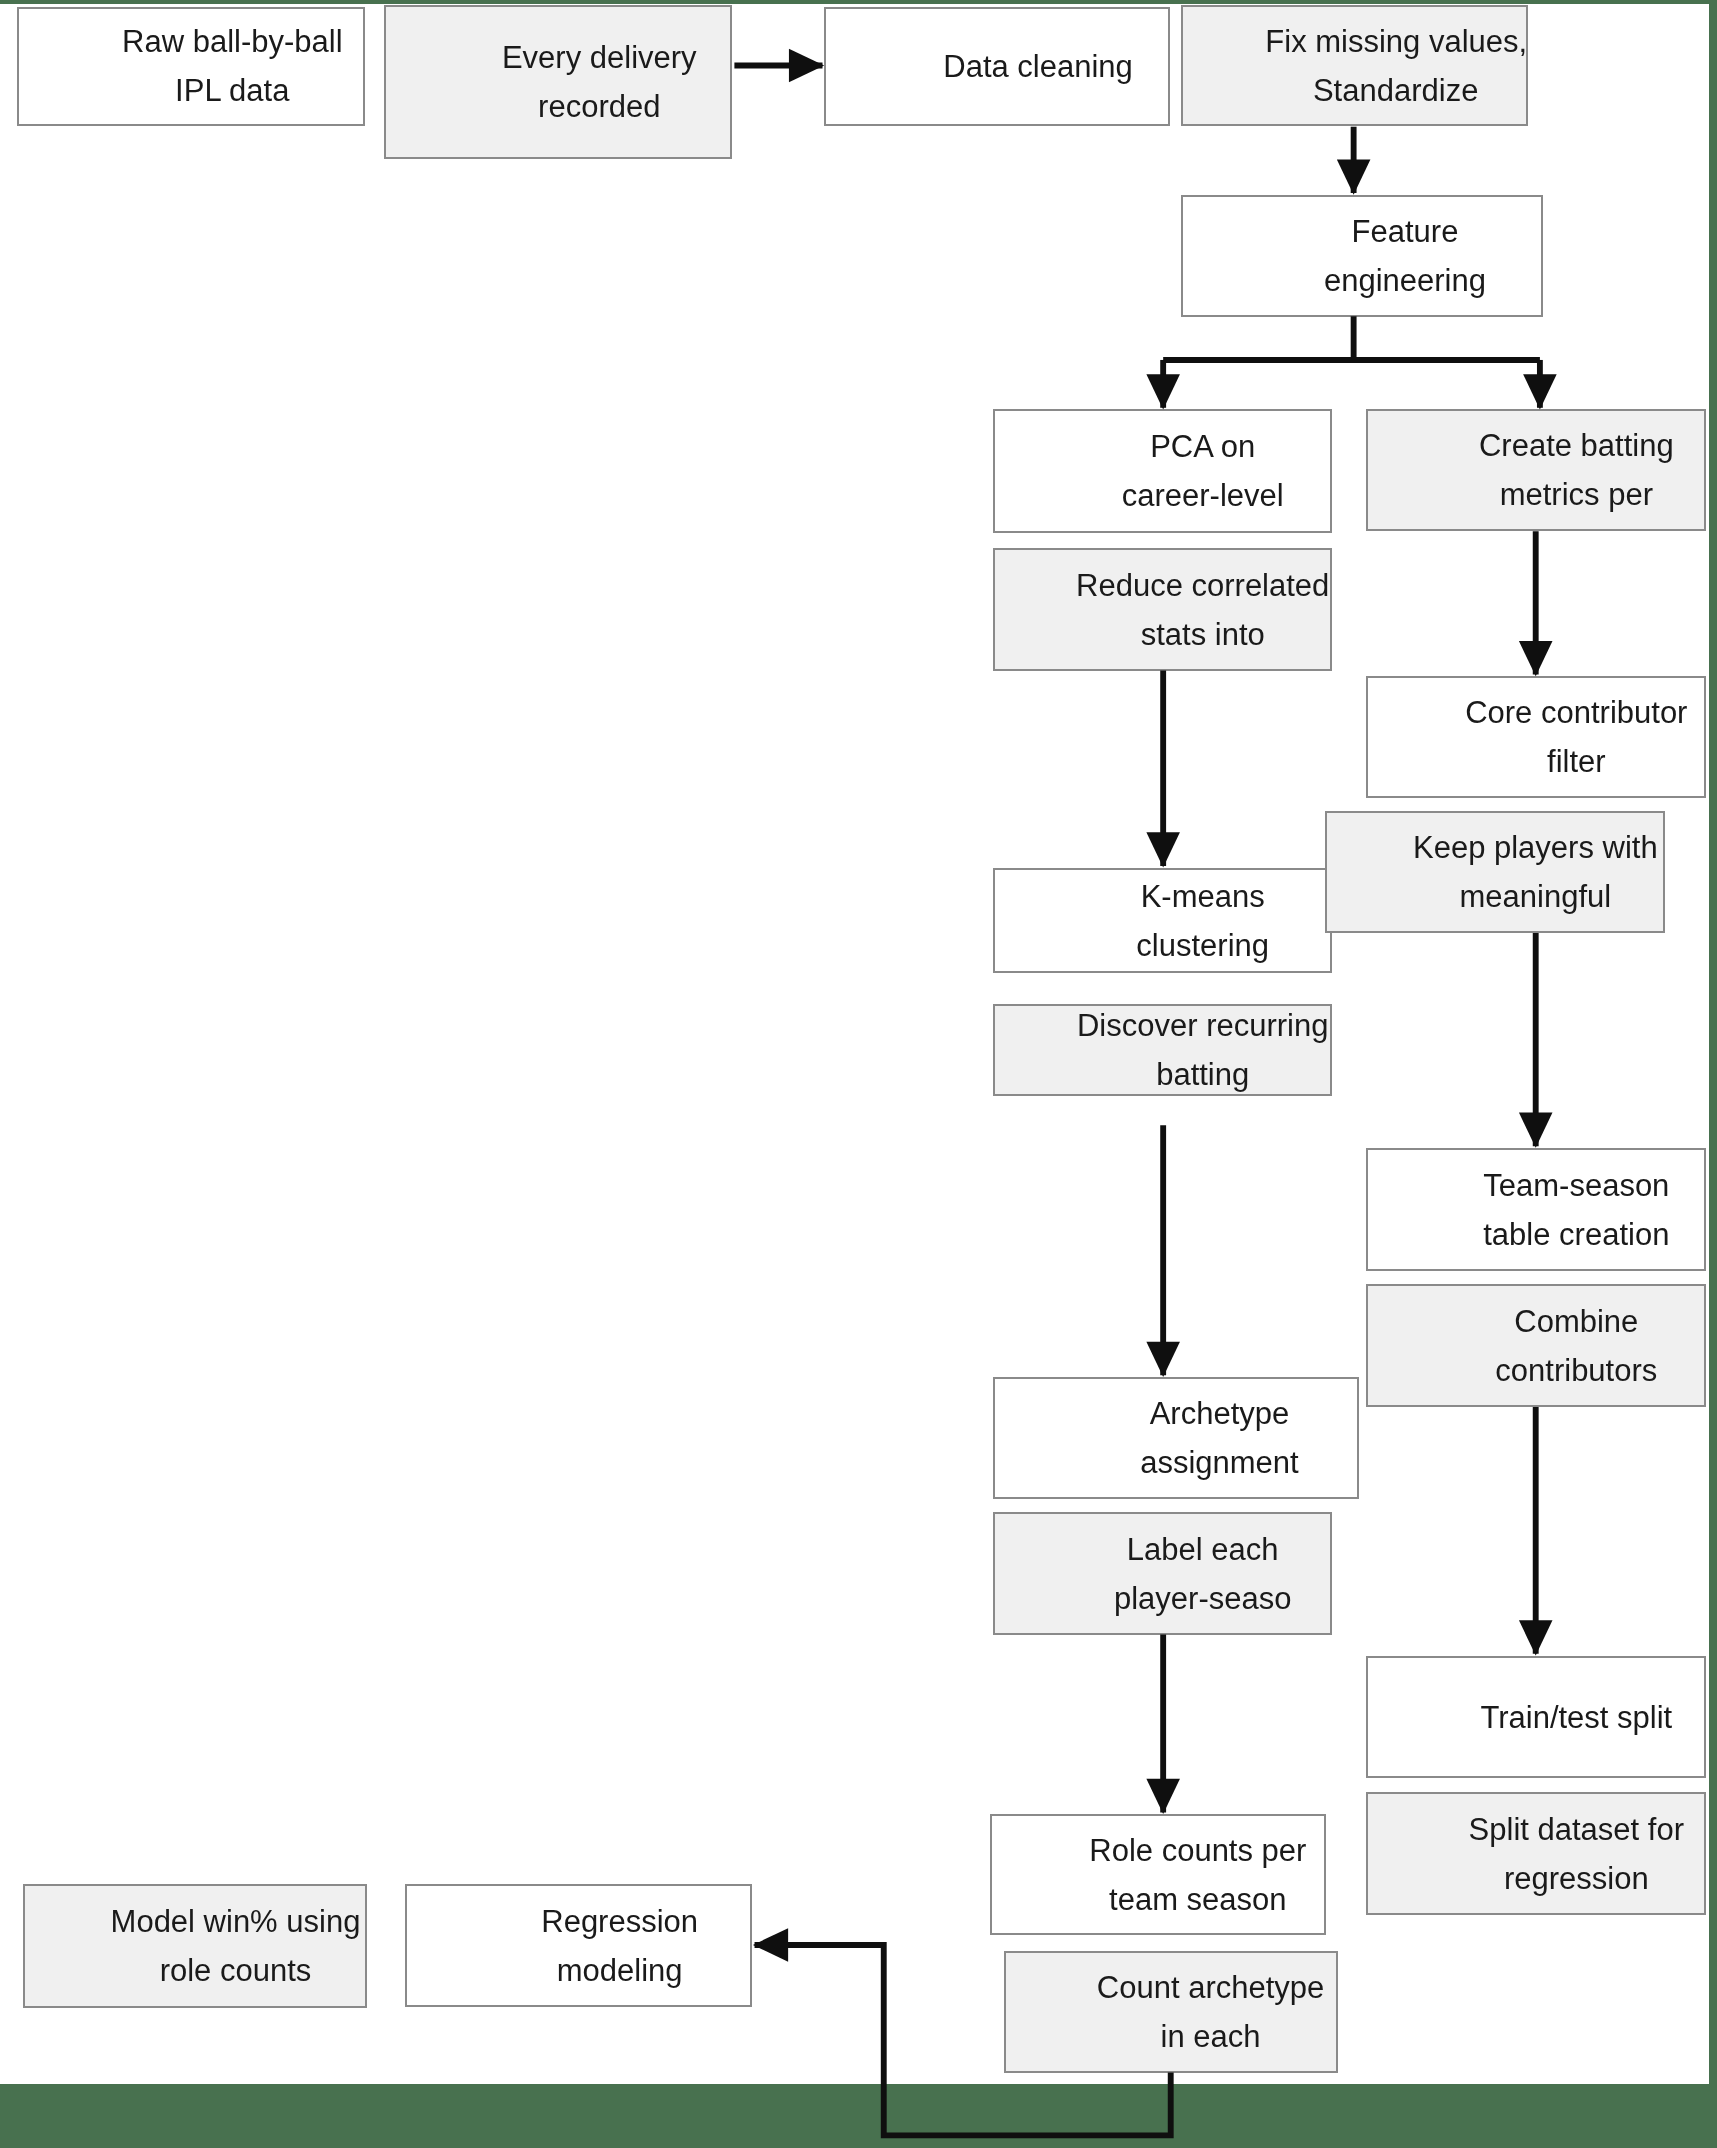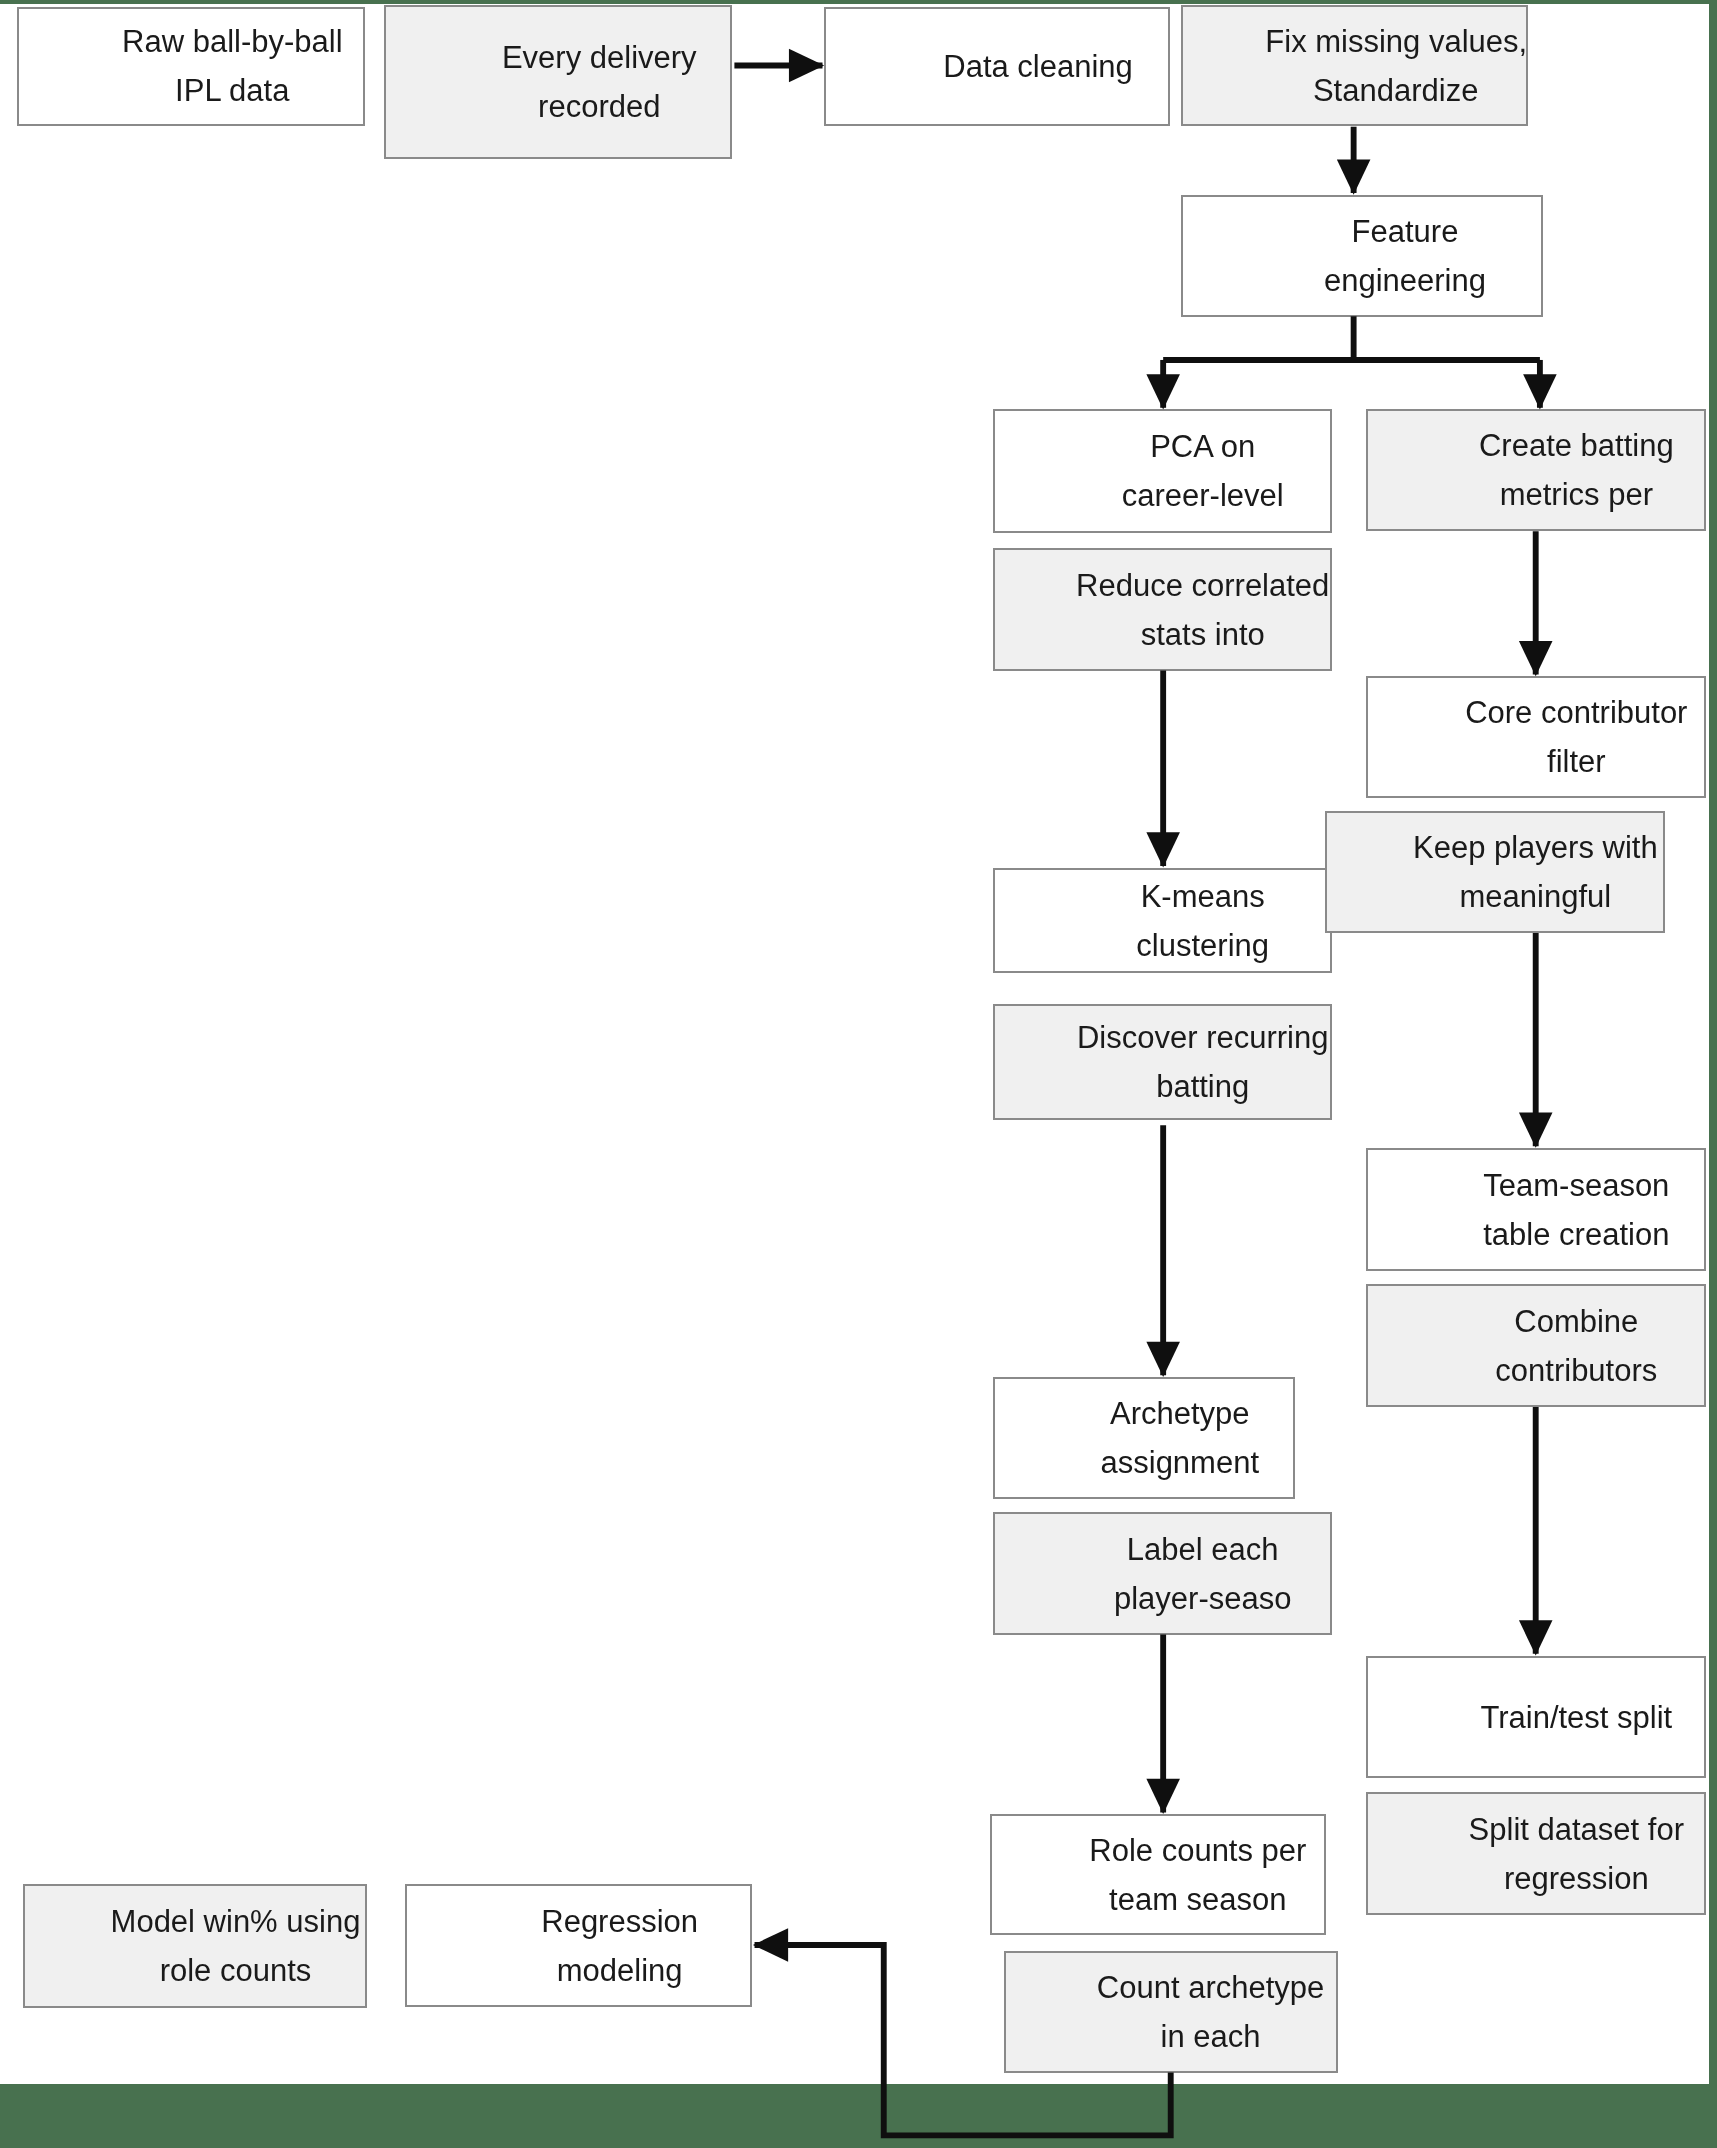--- a/index.html
+++ b/index.html
@@ -58,25 +58,25 @@
 career-level</div>
   </div>
 <div class="node detail" style="left:993px;top:548px;  width:339px; height:123px">
     <div class="lbl">Reduce correlated
 stats into</div>
   </div>
 <div class="node step" style="left:993px;top:868px; width:339px; height:105px">
     <div class="lbl">K-means
 clustering</div>
   </div>
-<div class="node detail" style="left:993px;top:1004px; width:339px; height:116px">
+<div class="node detail" style="left:993px;top:1004px; width:339px; height:92px">
     <div class="lbl">Discover recurring
 batting</div>
   </div>
-<div class="node step" style="left:993px;top:1377px; width:302px; height:122px">
+<div class="node step" style="left:993px;top:1377px; width:366px; height:122px">
     <div class="lbl">Archetype
 assignment</div>
   </div>
 <div class="node detail" style="left:993px;top:1512px; width:339px; height:123px">
     <div class="lbl">Label each
 player-seaso</div>
   </div>
 <div class="node step" style="left:990px;top:1814px; width:336px; height:121px">
     <div class="lbl">Role counts per
 team season</div>

